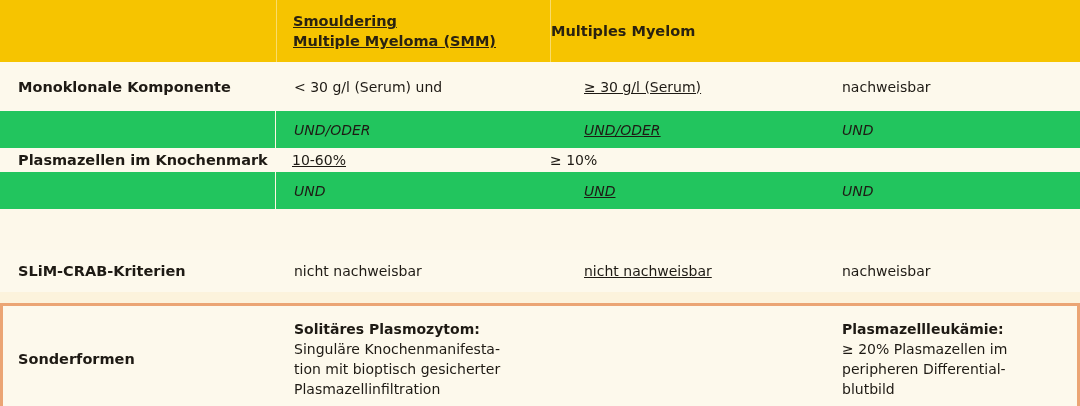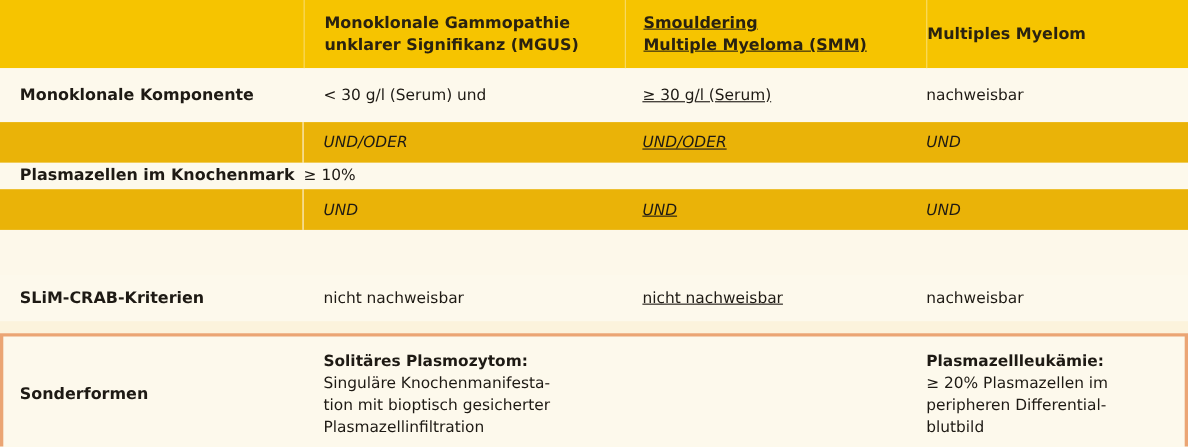--- a/index.html
+++ b/index.html
@@ -16,21 +16,21 @@
   .c0 { width: 276px; padding-left: 18px; }
   .c1 { width: 292px; padding-left: 18px; }
   .c2 { width: 274px; padding-left: 16px; text-decoration: underline; }
   .c3 { width: 238px; padding-left: 0; }
 
   .header { height: 62px; background: #f6c400; }
   .header .cell { font-weight: bold; font-size: 14.5px; color: #2a2210; }
   .header .cell + .cell { border-left: 1px solid #f9dc6a; }
 
   .light { background: #fdf9ec; }
-  .dark { background: #eab308; }
+  .dark { background: #22c55e; }
   .label { font-weight: bold; font-size: 14.5px; }
   .it { font-style: italic; font-size: 14px; }
   .dark .c0 { border-right: 1px solid #fdf6e2; }
 
   .r1 { height: 49px; }
   .r2 { height: 37px; }
   .r3 { height: 24px; }
   .r4 { height: 37px; }
   .r5 { height: 42px; margin-top: 41px; }
   .gap { height: 11px; background: #fcf3dc; }
@@ -45,24 +45,20 @@
   .special .c3 { width: 235px; }
   .bold { font-weight: bold; }
 </style>
 </head>
 <body>
 
 <div class="table">
 
   <div class="row header">
     <div class="cell c0"></div>
-    <div class="cell c1">
-      <span>Monoklonale Gammopathie</span>
-      <span>unklarer Signifikanz (MGUS)</span>
-    </div>
     <div class="cell c2">
       <span>Smouldering</span>
       <span>Multiple Myeloma (SMM)</span>
     </div>
     <div class="cell c3">
       <span>Multiples Myelom</span>
     </div>
   </div>
 
   <div class="row light r1">
@@ -78,20 +74,21 @@
 
   <div class="row dark r2">
     <div class="cell c0 label"></div>
     <div class="cell c1 it">UND/ODER</div>
     <div class="cell c2 it">UND/ODER</div>
     <div class="cell c3 it">UND</div>
   </div>
 
   <div class="row light r3">
     <div class="cell c0 label">Plasmazellen im Knochenmark</div>
+    <div class="cell c2">10-60%</div>
     <div class="cell c3">≥ 10%</div>
   </div>
 
   <div class="row dark r4">
     <div class="cell c0 label"></div>
     <div class="cell c1 it">UND</div>
     <div class="cell c2 it">UND</div>
     <div class="cell c3 it">UND</div>
   </div>
 

